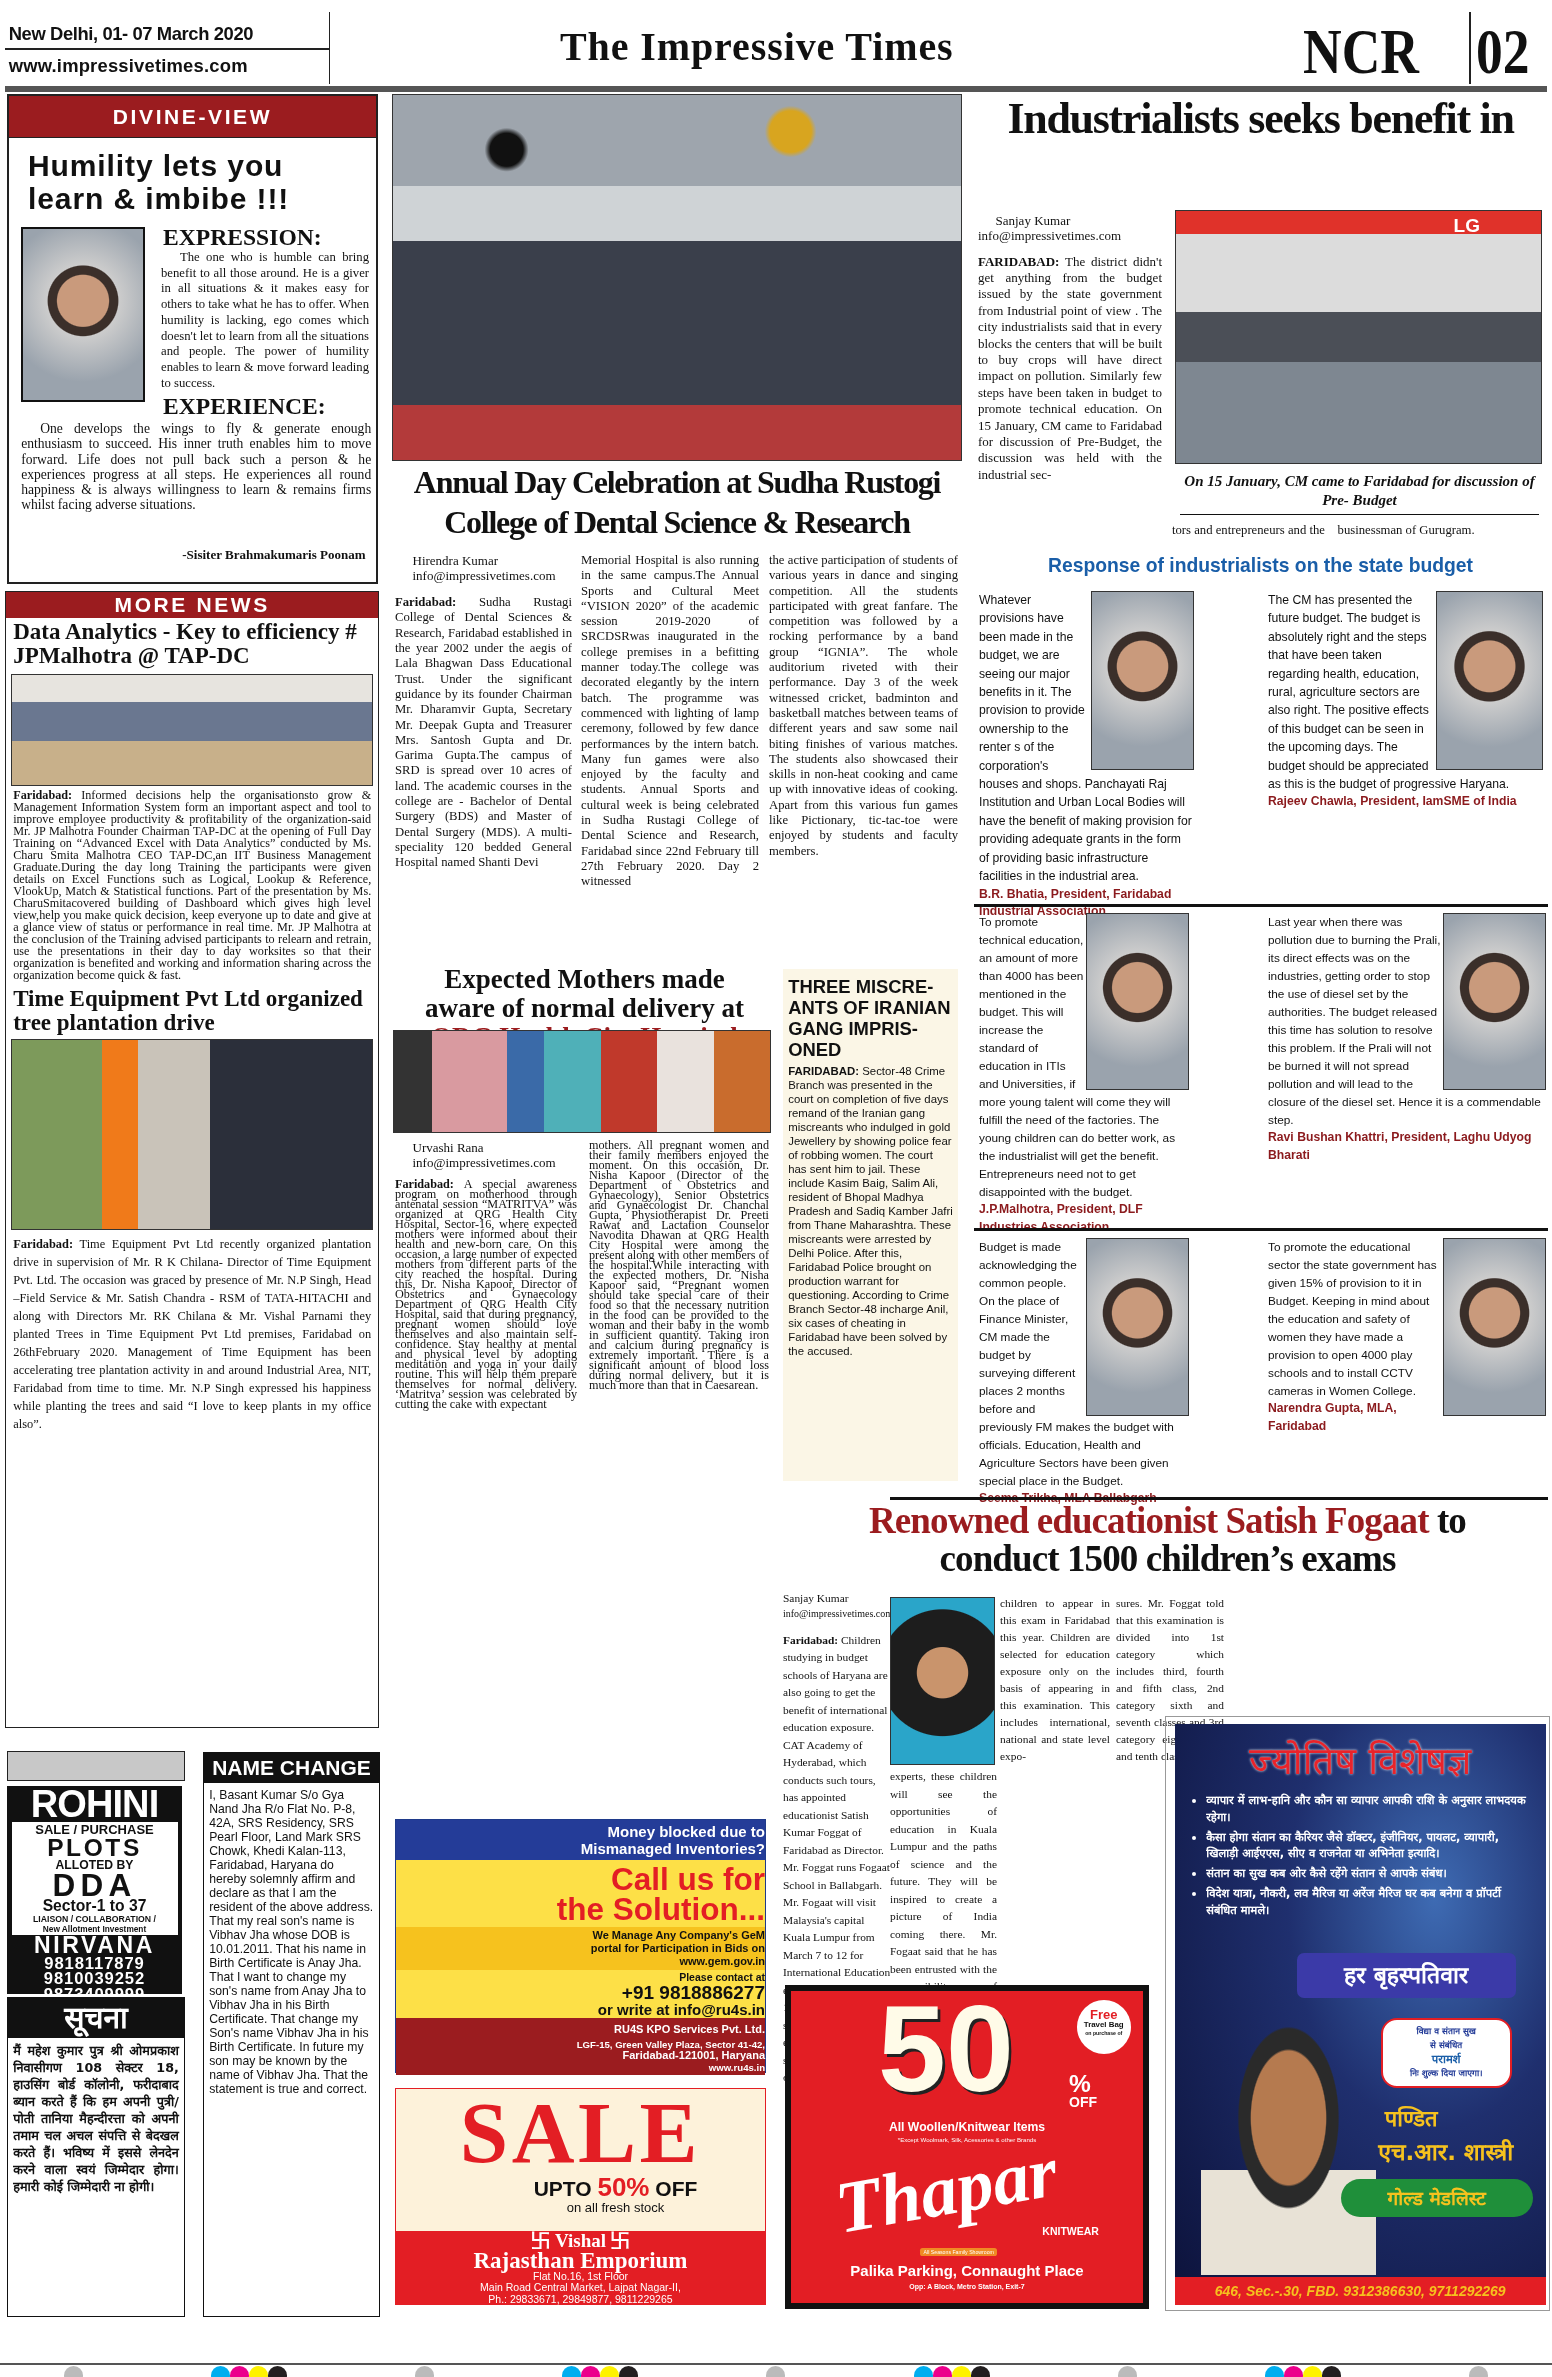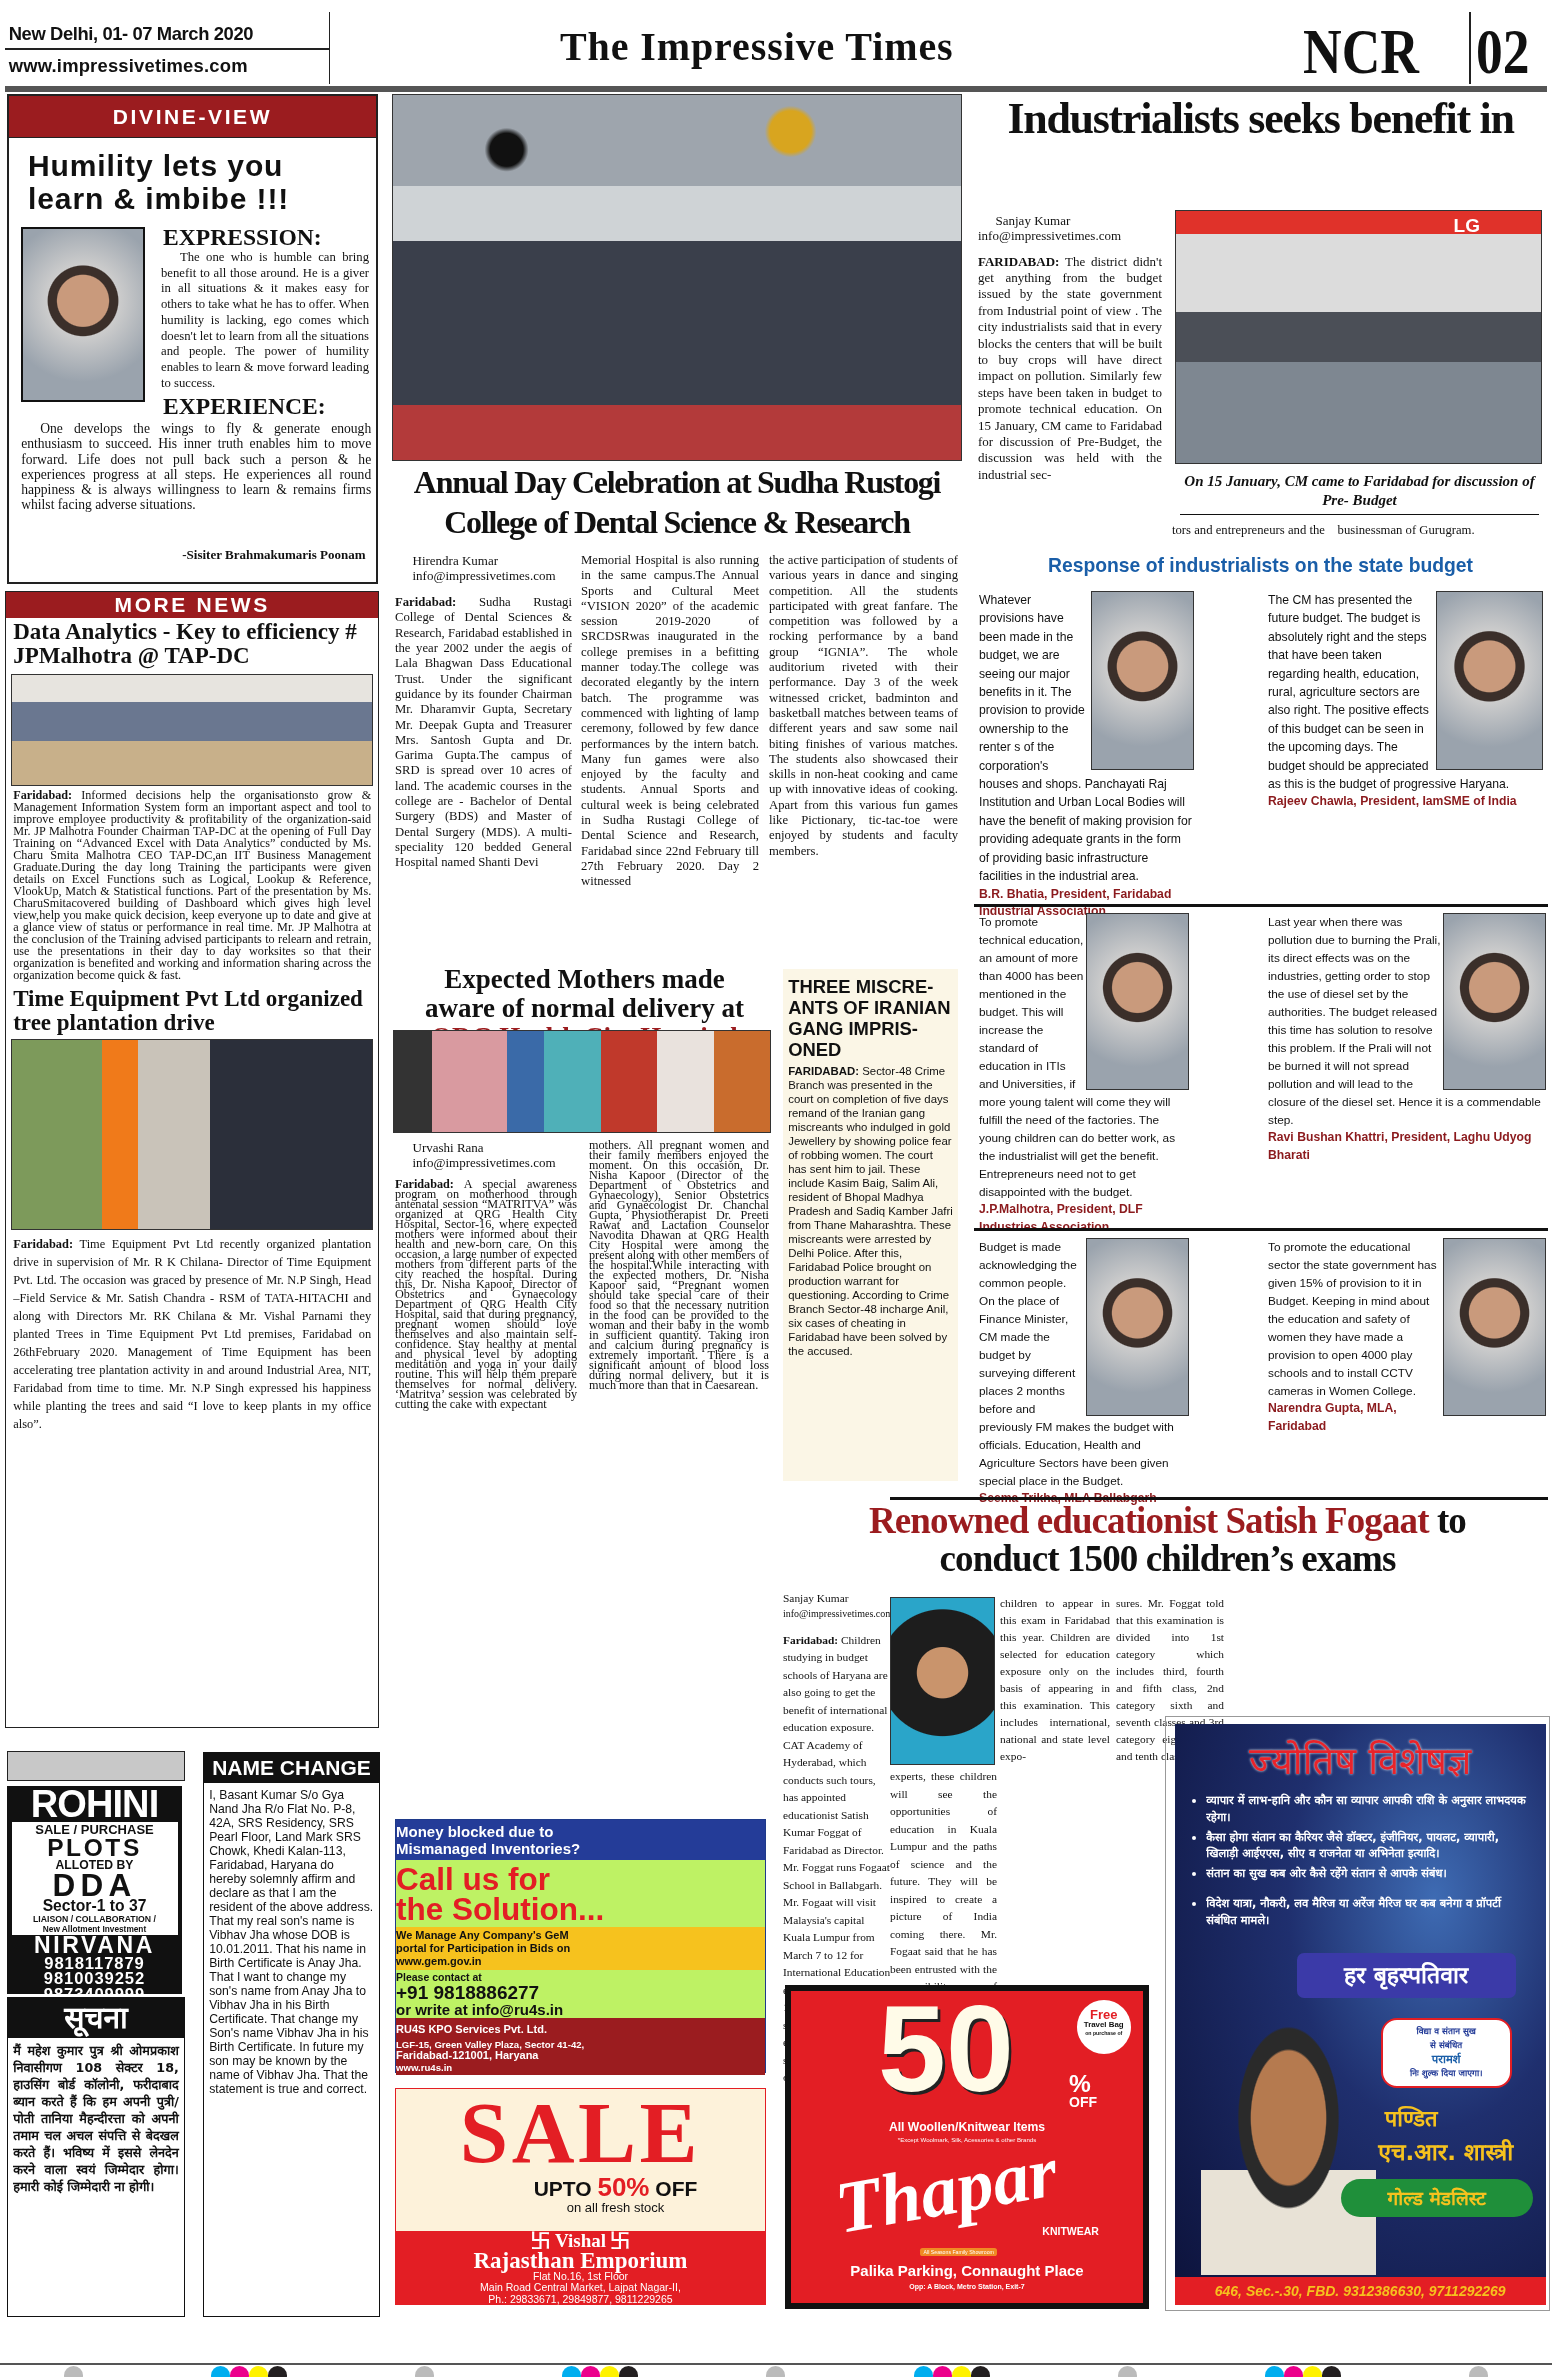--- a/index.html
+++ b/index.html
@@ -168,21 +168,21 @@
 <div class="abs" style="left:783px;top:1591px;width:110px">
   <div class="byline" style="font-size:11.4px">Sanjay Kumar</div>
   <div class="byline" style="font-size:10px;margin-bottom:10.5px">info@impressivetimes.com</div>
   <p style="font-size:11.4px;line-height:17.5px;text-align:left"><b>Faridabad:</b> <span>Children studying in budget schools of Haryana are also going to get the benefit of international education exposure. CAT Academy of Hyderabad, which conducts such tours, has appointed educationist Satish Kumar Foggat of Faridabad as Director. Mr. Foggat runs Fogaat School in Ballabgarh. Mr. Fogaat will visit Malaysia's capital Kuala Lumpur from March 7 to 12 for International Education exposure. For this tour, 13 children have been selected on the basis of examination from three states. Under the direction of educational</span></p>
 </div>
 <div class="abs photo" style="left:890px;top:1597px;width:105px;height:168px;background:radial-gradient(circle at 50% 45%,#c9946c 0 24%,#1d1d1d 25% 60%,#2aa5c9 61%)"></div>
 <p class="abs" style="left:890px;top:1768px;width:107px;font-size:11.4px;line-height:17.5px">experts, these children will see the opportunities of education in Kuala Lumpur and the paths of science and the future. They will be inspired to create a picture of India coming there. Mr. Fogaat said that he has been entrusted with the responsibility of Haryana by the organization for which he has already gathered. He will try to get about 1500</p>
 <p class="abs" style="left:1000px;top:1595px;width:110px;font-size:11.4px;line-height:17px">children to appear in this exam in Faridabad this year. Children are selected for education exposure only on the basis of appearing in this examination. This includes international, national and state level expo-</p>
 <p class="abs" style="left:1116px;top:1595px;width:108px;font-size:11.4px;line-height:17px">sures. Mr. Foggat told that this examination is divided into 1st category which includes third, fourth and fifth class, 2nd category sixth and seventh classes and 3rd category eighth, ninth and tenth class.</p>
 
-<div class="abs sans" style="left:395px;top:1819px;width:371px;height:254px;border:1.7px solid #1f3a8a;text-align:left;font-weight:900;background:#bef264">
+<div class="abs sans" style="left:395px;top:1819px;width:371px;height:254px;border:1.7px solid #1f3a8a;text-align:right;font-weight:900;background:#fde047">
   <div style="background:#243c98;color:#fff;font-size:15px;line-height:17.5px;padding:2.6px 0">
     <div>Money blocked due to</div>
     <div>Mismanaged Inventories?</div>
   </div>
   <div style="color:#e31e24;font-size:31.5px;line-height:30px;padding-top:3.5px">
     <div>Call us for</div>
     <div>the Solution...</div>
   </div>
   <div style="background:#f6c21e;font-size:11px;line-height:13px;padding:1.7px 0;margin-top:3.5px">
     <div>We Manage Any Company's GeM</div>
@@ -238,21 +238,21 @@
     <div style="position:absolute;left:0;right:0;top:292px;font-size:7px;font-weight:bold">Opp: A Block, Metro Station, Exit-7</div>
   </div>
 </div>
 
 <div class="abs" style="left:1165px;top:1716px;width:385px;height:595px;border:0.9px solid #999;padding:7px 0 0 8.7px">
   <div style="width:371px;height:581px;background:radial-gradient(ellipse at 70% 30%,#3e6bb3 0%,#1f2f6e 40%,#0c123a 100%);position:relative;font-family:'DejaVu Sans',sans-serif;color:#fff">
     <div style="position:absolute;left:0;right:0;top:8.7px;text-align:center;color:#e9232a;font-size:38px;font-weight:normal;text-shadow:0 0 2.6px #fff">ज्योतिष विशेषज्ञ</div>
     <ul style="position:absolute;left:21px;top:68px;width:332px;font-size:11.4px;line-height:16.6px;font-weight:bold;padding-left:10.5px">
       <li style="margin-bottom:3.5px">व्यापार में लाभ-हानि और कौन सा व्यापार आपकी राशि के अनुसार लाभदयक रहेगा।</li>
       <li style="margin-bottom:3.5px">कैसा होगा संतान का कैरियर जैसे डॉक्टर, इंजीनियर, पायलट, व्यापारी, खिलाड़ी आईएएस, सीए व राजनेता या अभिनेता इत्यादि।</li>
-      <li style="margin-bottom:13px">संतान का सुख कब ओर कैसे रहेंगे संतान से आपके संबंध।</li>
+      <li style="margin-bottom:3px">संतान का सुख कब ओर कैसे रहेंगे संतान से आपके संबंध।</li>
       <li>विदेश यात्रा, नौकरी, लव मैरिज या अरेंज मैरिज घर कब बनेगा व प्रॉपर्टी संबंधित मामले।</li>
     </ul>
     <div style="position:absolute;left:122px;top:229px;width:219px;height:45px;background:#3b3aa8;border-radius:7px;text-align:center;font-size:23px;line-height:45px;font-weight:bold">हर बृहस्पतिवार</div>
     <div class="photo face" style="position:absolute;left:26px;top:289px;width:175px;height:262px;border:none;background:radial-gradient(ellipse at 50% 40%,#b57a4f 0 30%,#2a2a2a 31% 40%,transparent 41%),linear-gradient(180deg,transparent 60%,#e8e2d6 60%)"></div>
     <div style="position:absolute;left:206px;top:294px;width:131px;height:70px;background:#fff;border:2.6px solid #e31e24;border-radius:16px;color:#243c98;text-align:center;font-size:8.7px;line-height:14px;font-weight:bold;padding-top:3.5px">
       <div>विद्या व संतान सुख</div>
       <div>से संबंधित</div>
       <div style="color:#1a5ea8;font-size:11.4px">परामर्श</div>
       <div>निः शुल्क दिया जाएगा।</div>
     </div>

